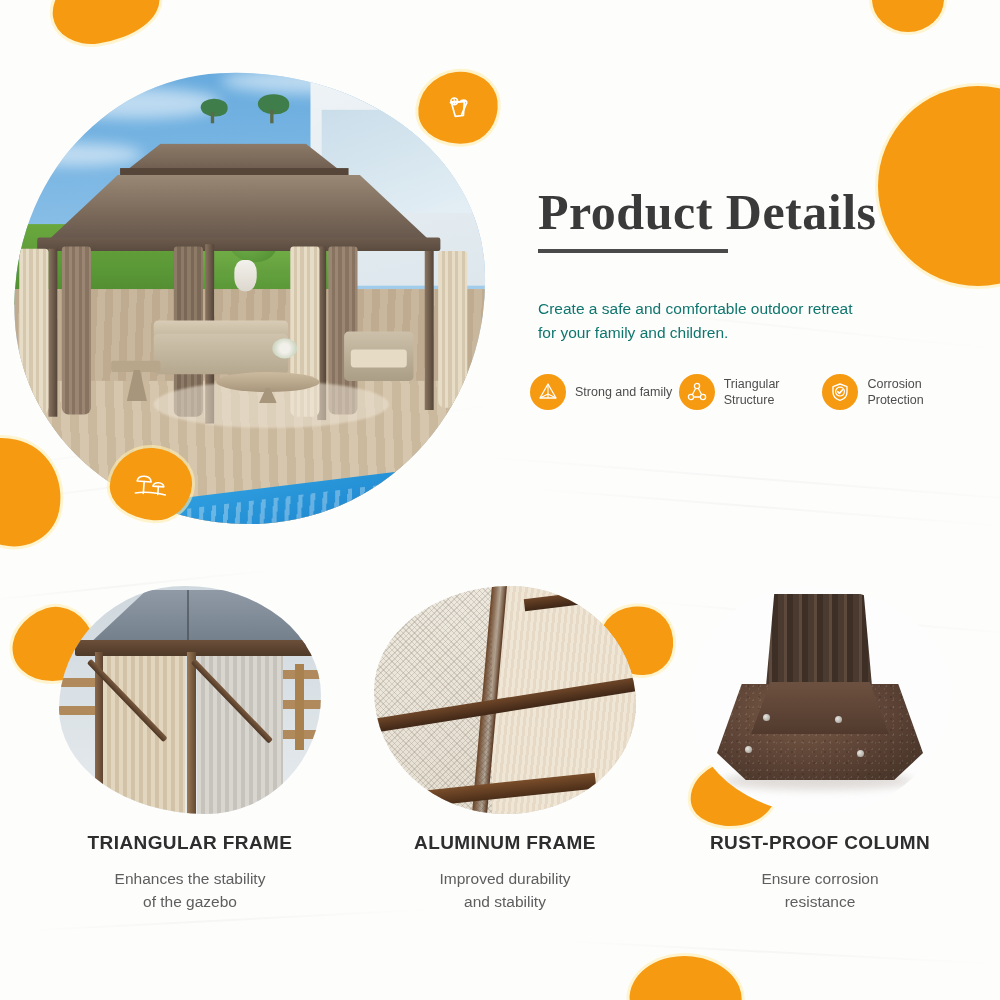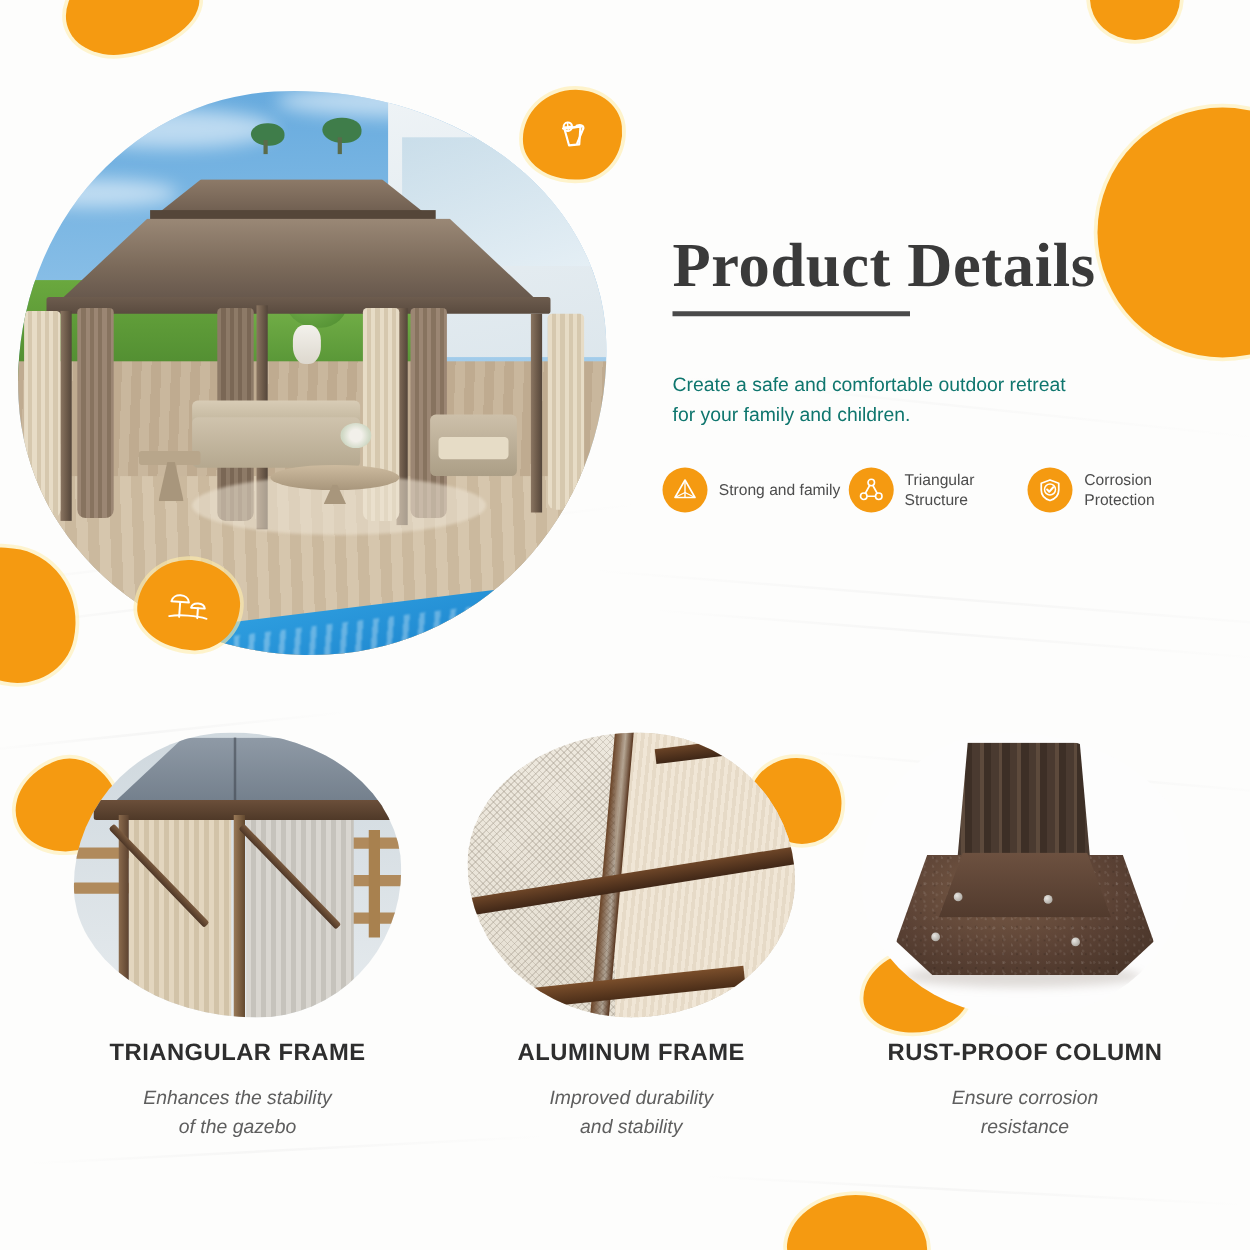--- a/index.html
+++ b/index.html
@@ -239,21 +239,21 @@
   }
   .c2 .card-photo { border-radius:52% 48% 50% 50% / 46% 52% 48% 54%; }
   .c3 .card-photo { border-radius:44% 56% 50% 50% / 52% 46% 54% 48%; }
 
   .card-title {
     margin-top:18px; text-align:center;
     font-size:19px; font-weight:bold; color:#2e2e2e; letter-spacing:.4px;
   }
   .card-desc {
     margin-top:13px; text-align:center;
-    font-size:15.5px; line-height:1.5; color:#5e5e5e;font-style:italic;
+    font-size:15.5px; line-height:1.5; color:#5e5e5e;
   }
 
   
   .a1-sky { position:absolute; inset:0; background:linear-gradient(180deg,#cfd8de,#e6ebee); }
   .a1-rooftop { position:absolute; left:28px; top:4px; width:230px; height:56px;
     background:linear-gradient(180deg,#8f9aa6,#717d8a);
     clip-path:polygon(26% 0,76% 0,100% 100%,0 100%); }
   .a1-roofline{ position:absolute; left:128px; top:4px; width:2px; height:56px;
     background:rgba(60,66,74,.55); }
   .a1-fascia { position:absolute; left:16px; top:54px; width:246px; height:16px;

